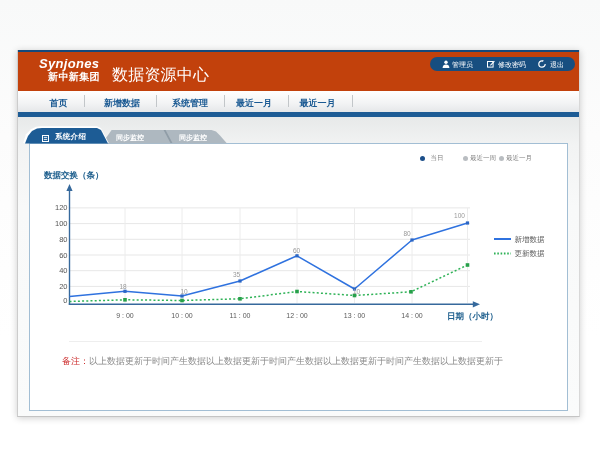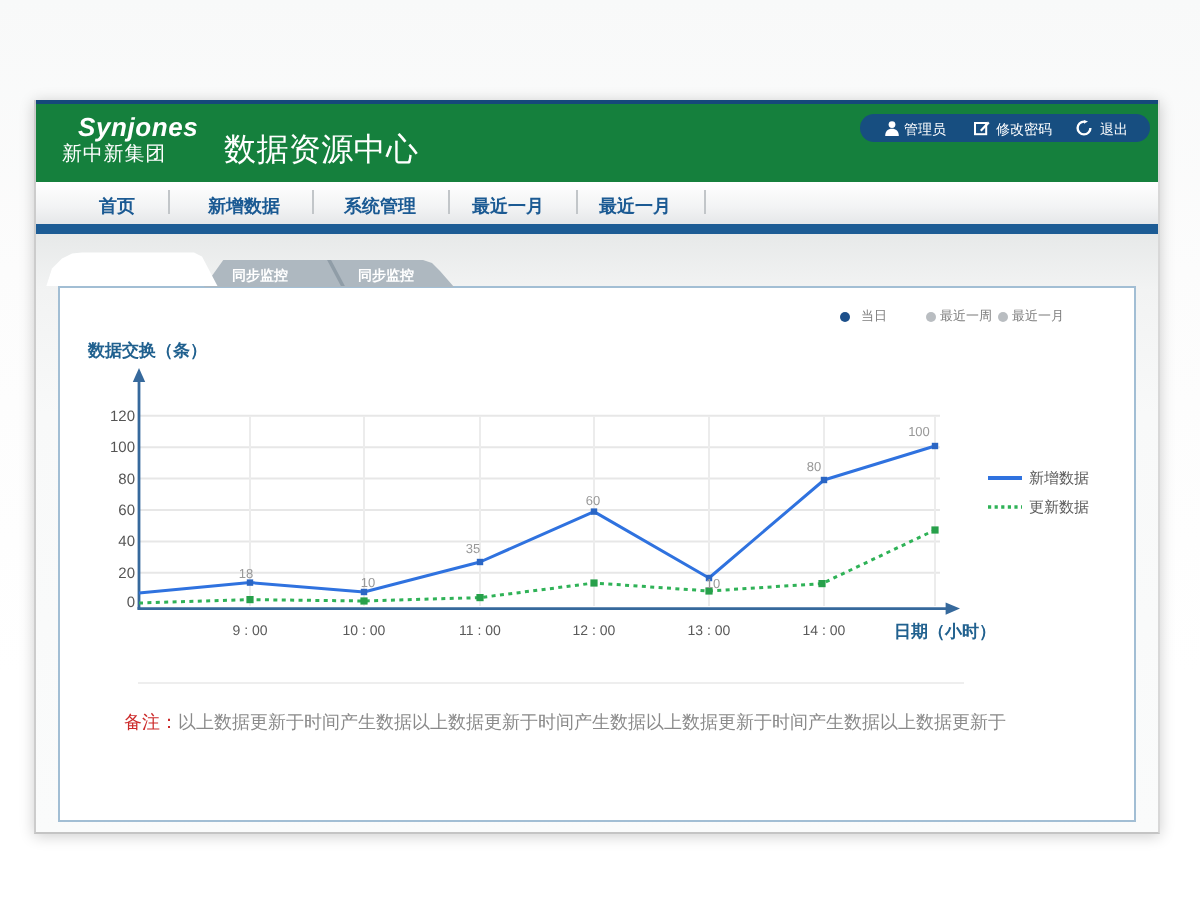--- a/index.html
+++ b/index.html
@@ -2,25 +2,25 @@
 <html><head>
 <meta charset="utf-8">
 <style>
   html,body{margin:0;padding:0;}
   body{width:600px;height:450px;overflow:hidden;position:relative;
        font-family:"Liberation Sans",sans-serif;
        background:linear-gradient(180deg,#f8f9f9 0%,#fcfcfc 30%,#ffffff 75%);}
   .page{position:absolute;left:17px;top:50px;width:561px;height:366px;
         background:#f2f3f3;border-right:1px solid #d8d8d8;border-left:1px solid #cccccc;
         border-bottom:1px solid #c4c4c4;box-shadow:0 1px 7px rgba(0,0,0,0.20);}
-  .hdr{position:absolute;left:0;top:0;width:561px;height:41px;background:#15803d;
+  .hdr{position:absolute;left:0;top:0;width:561px;height:41px;background:#c2410c;
        border-top:2px solid #15497b;box-sizing:border-box;}
   .logo1{position:absolute;left:21px;top:4px;color:#fff;font-size:13px;font-weight:bold;
          font-style:italic;letter-spacing:0.3px;}
-  .logo2{position:absolute;left:13px;top:17.5px;color:#fff;font-size:10px;font-weight:normal;letter-spacing:0.4px;}
+  .logo2{position:absolute;left:30px;top:17.5px;color:#fff;font-size:10px;font-weight:bold;letter-spacing:0.4px;}
   .htitle{position:absolute;left:94px;top:12.5px;color:#fff;font-size:16px;letter-spacing:0.2px;}
   .pill{position:absolute;left:412px;top:4.5px;width:145px;height:14px;background:#174e80;
         border-radius:8px;color:#fff;font-size:7px;}
   .pill span{position:absolute;top:3.2px;font-size:7px;}
   .nav{position:absolute;left:0;top:41px;width:561px;height:24px;
        background:linear-gradient(180deg,#ffffff 0%,#f2f3f4 55%,#e2e4e6 100%);
        border-bottom:1px solid #c9cdd0;box-sizing:border-box;}
   .nav b{position:absolute;top:5.5px;font-size:9px;color:#1b5a93;transform:translateX(-50%);}
   .nav i{position:absolute;top:4px;width:1px;height:12px;background:#c2c6c9;}
   .strip{position:absolute;left:0;top:62px;width:561px;height:4.5px;background:#1d5c95;}
@@ -93,20 +93,28 @@
     <div class="dot" style="left:469px;top:12.3px;background:#b9bdc1;"></div>
     <div class="sep"></div>
     <div class="note"><b>备注：</b>以上数据更新于时间产生数据以上数据更新于时间产生数据以上数据更新于时间产生数据以上数据更新于</div>
   </div>
   <div class="tabband">
     <span style="left:14px">同步监控</span>
     <span style="left:77px">同步监控</span>
     <div class="tabsep"></div>
   </div>
   <div class="tab1w"></div>
+  <div class="tab1">
+    <svg style="position:absolute;left:17px;top:7px;" width="7" height="7" viewBox="0 0 7 7">
+        <rect x="0.5" y="0.5" width="6" height="6" fill="none" stroke="#fff" stroke-width="1"></rect>
+        <line x1="1.8" y1="2.4" x2="5.2" y2="2.4" stroke="#fff" stroke-width="0.9"></line>
+        <line x1="1.8" y1="4.4" x2="5.2" y2="4.4" stroke="#fff" stroke-width="0.9"></line>
+      </svg>
+    <div class="txt">系统介绍</div>
+  </div>
 </div>
 <svg width="600" height="450" viewBox="0 0 600 450">
 
   <g id="grid" stroke="#e7e7e7" stroke-width="1">
     <line x1="70" y1="207.9" x2="470" y2="207.9"></line>
     <line x1="70" y1="223.6" x2="470" y2="223.6"></line>
     <line x1="70" y1="239.3" x2="470" y2="239.3"></line>
     <line x1="70" y1="255.0" x2="470" y2="255.0"></line>
     <line x1="70" y1="270.7" x2="470" y2="270.7"></line>
     <line x1="70" y1="286.4" x2="470" y2="286.4"></line>

